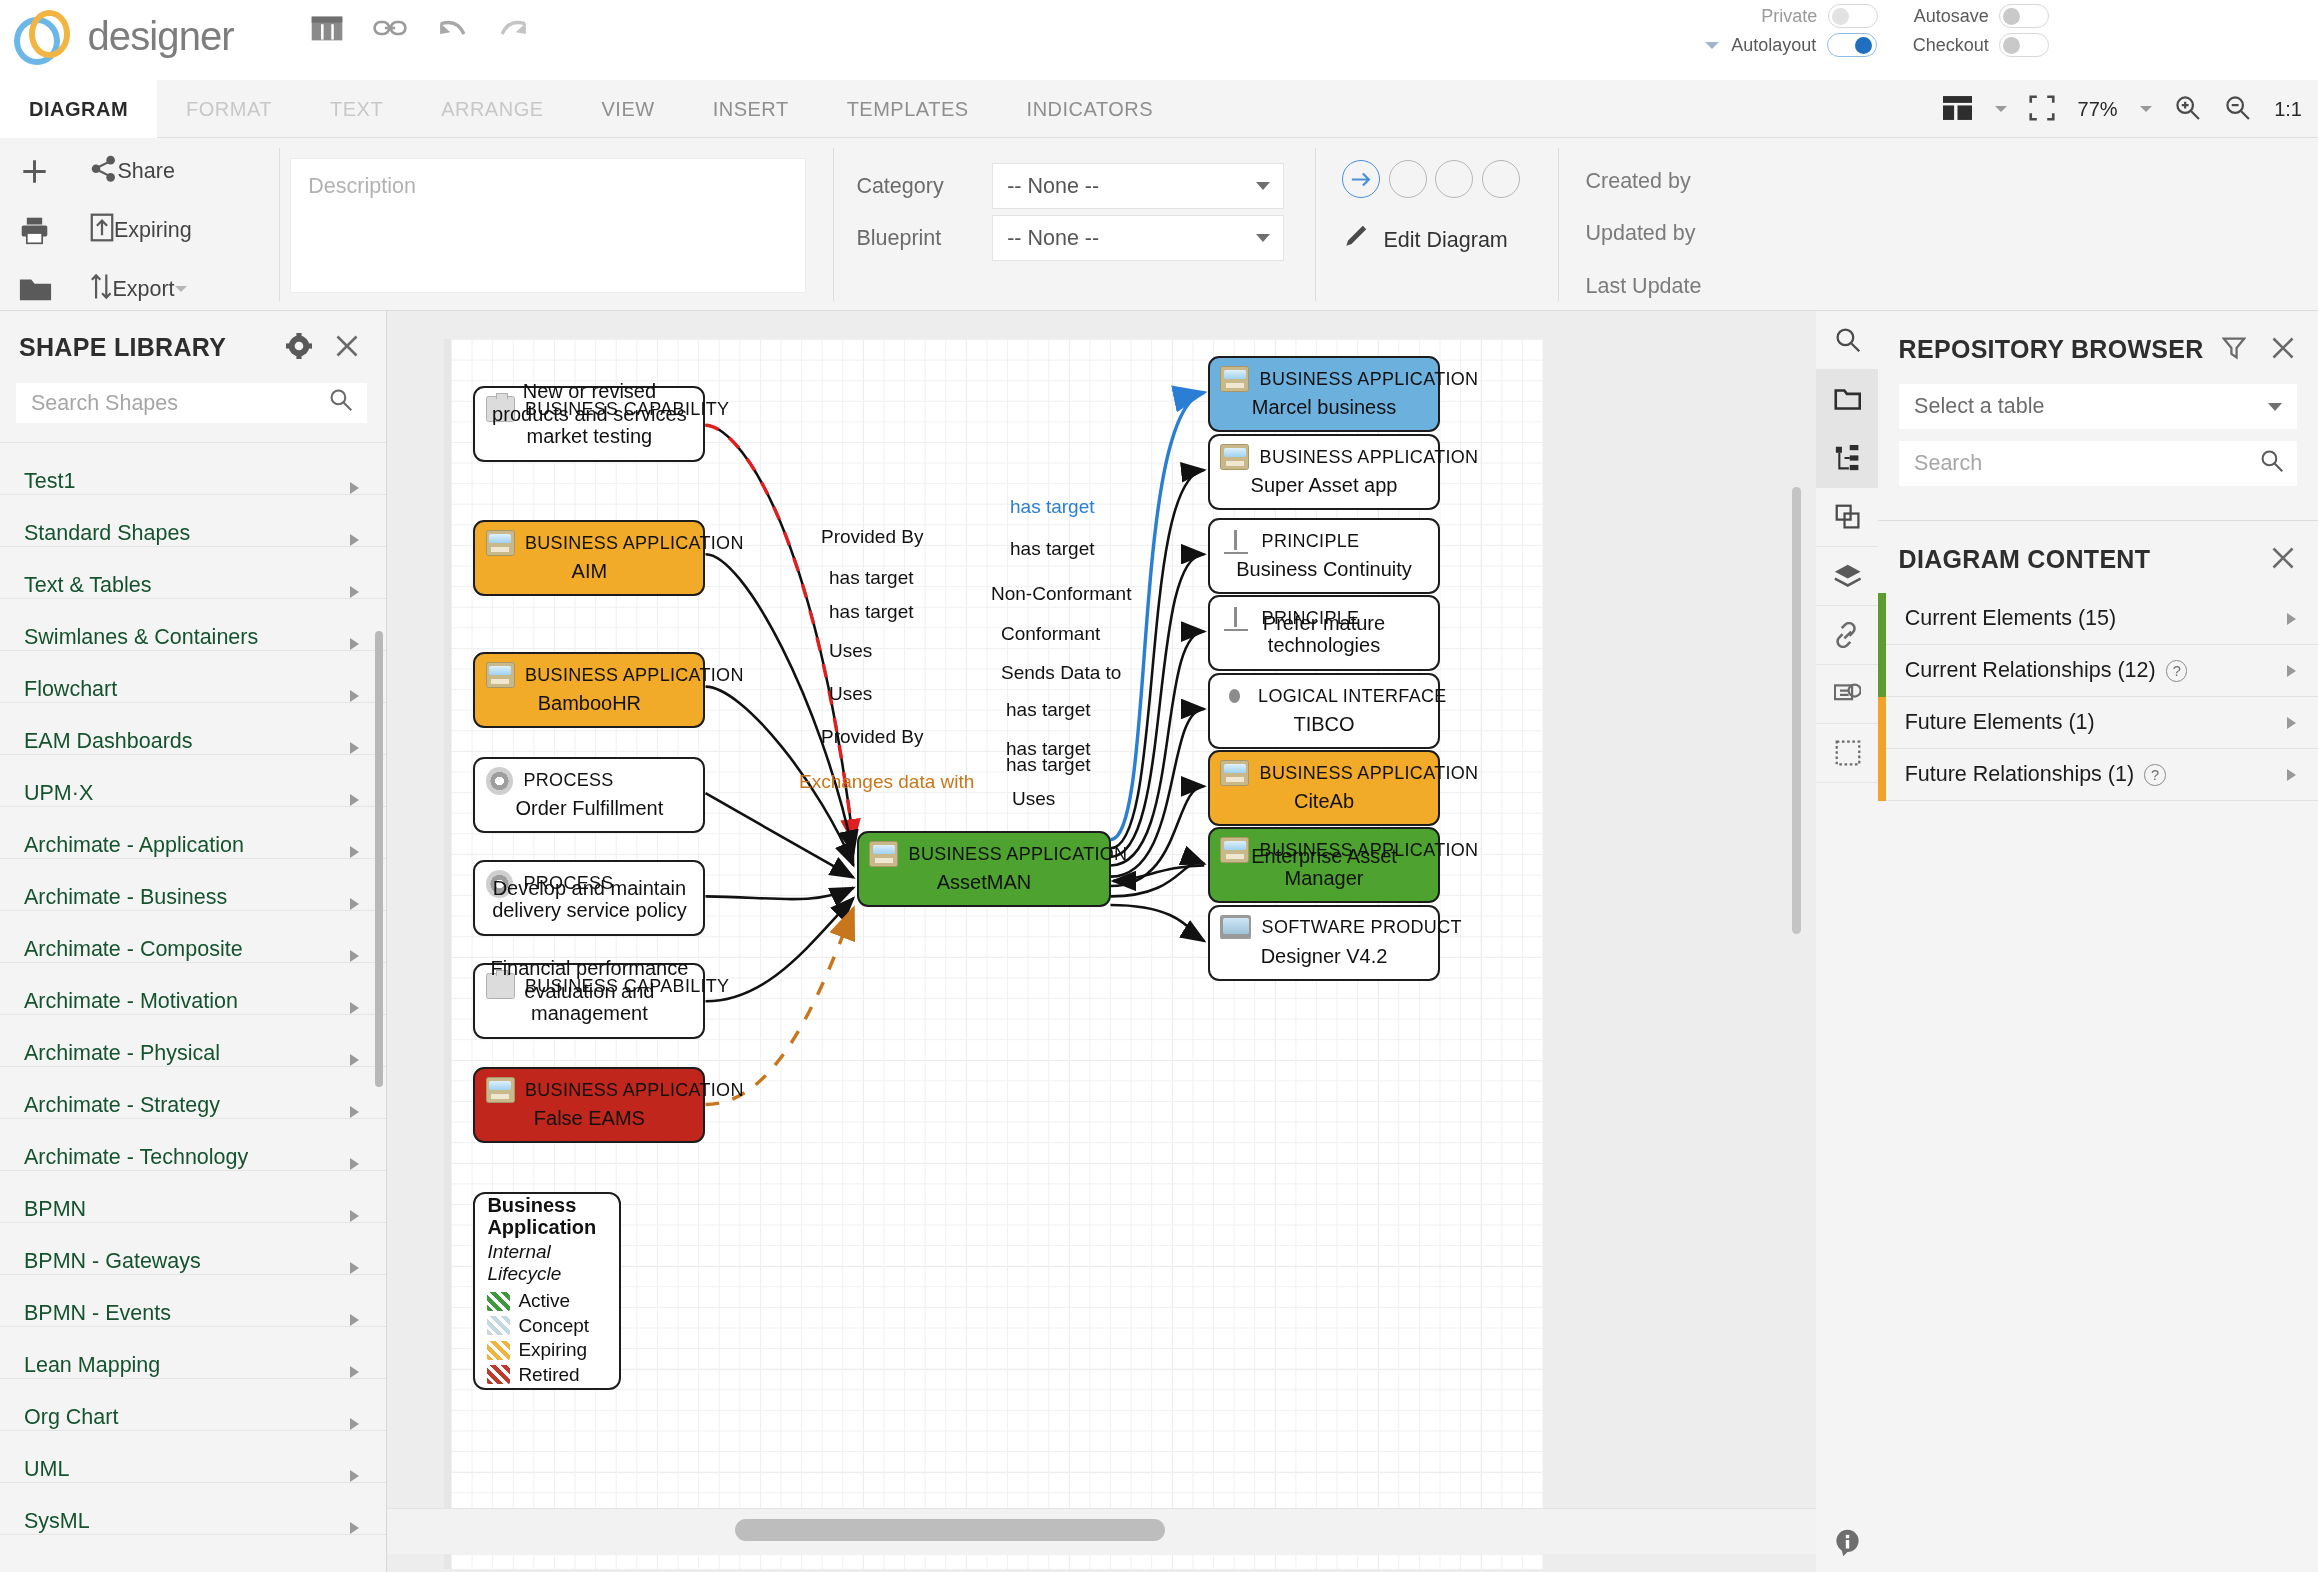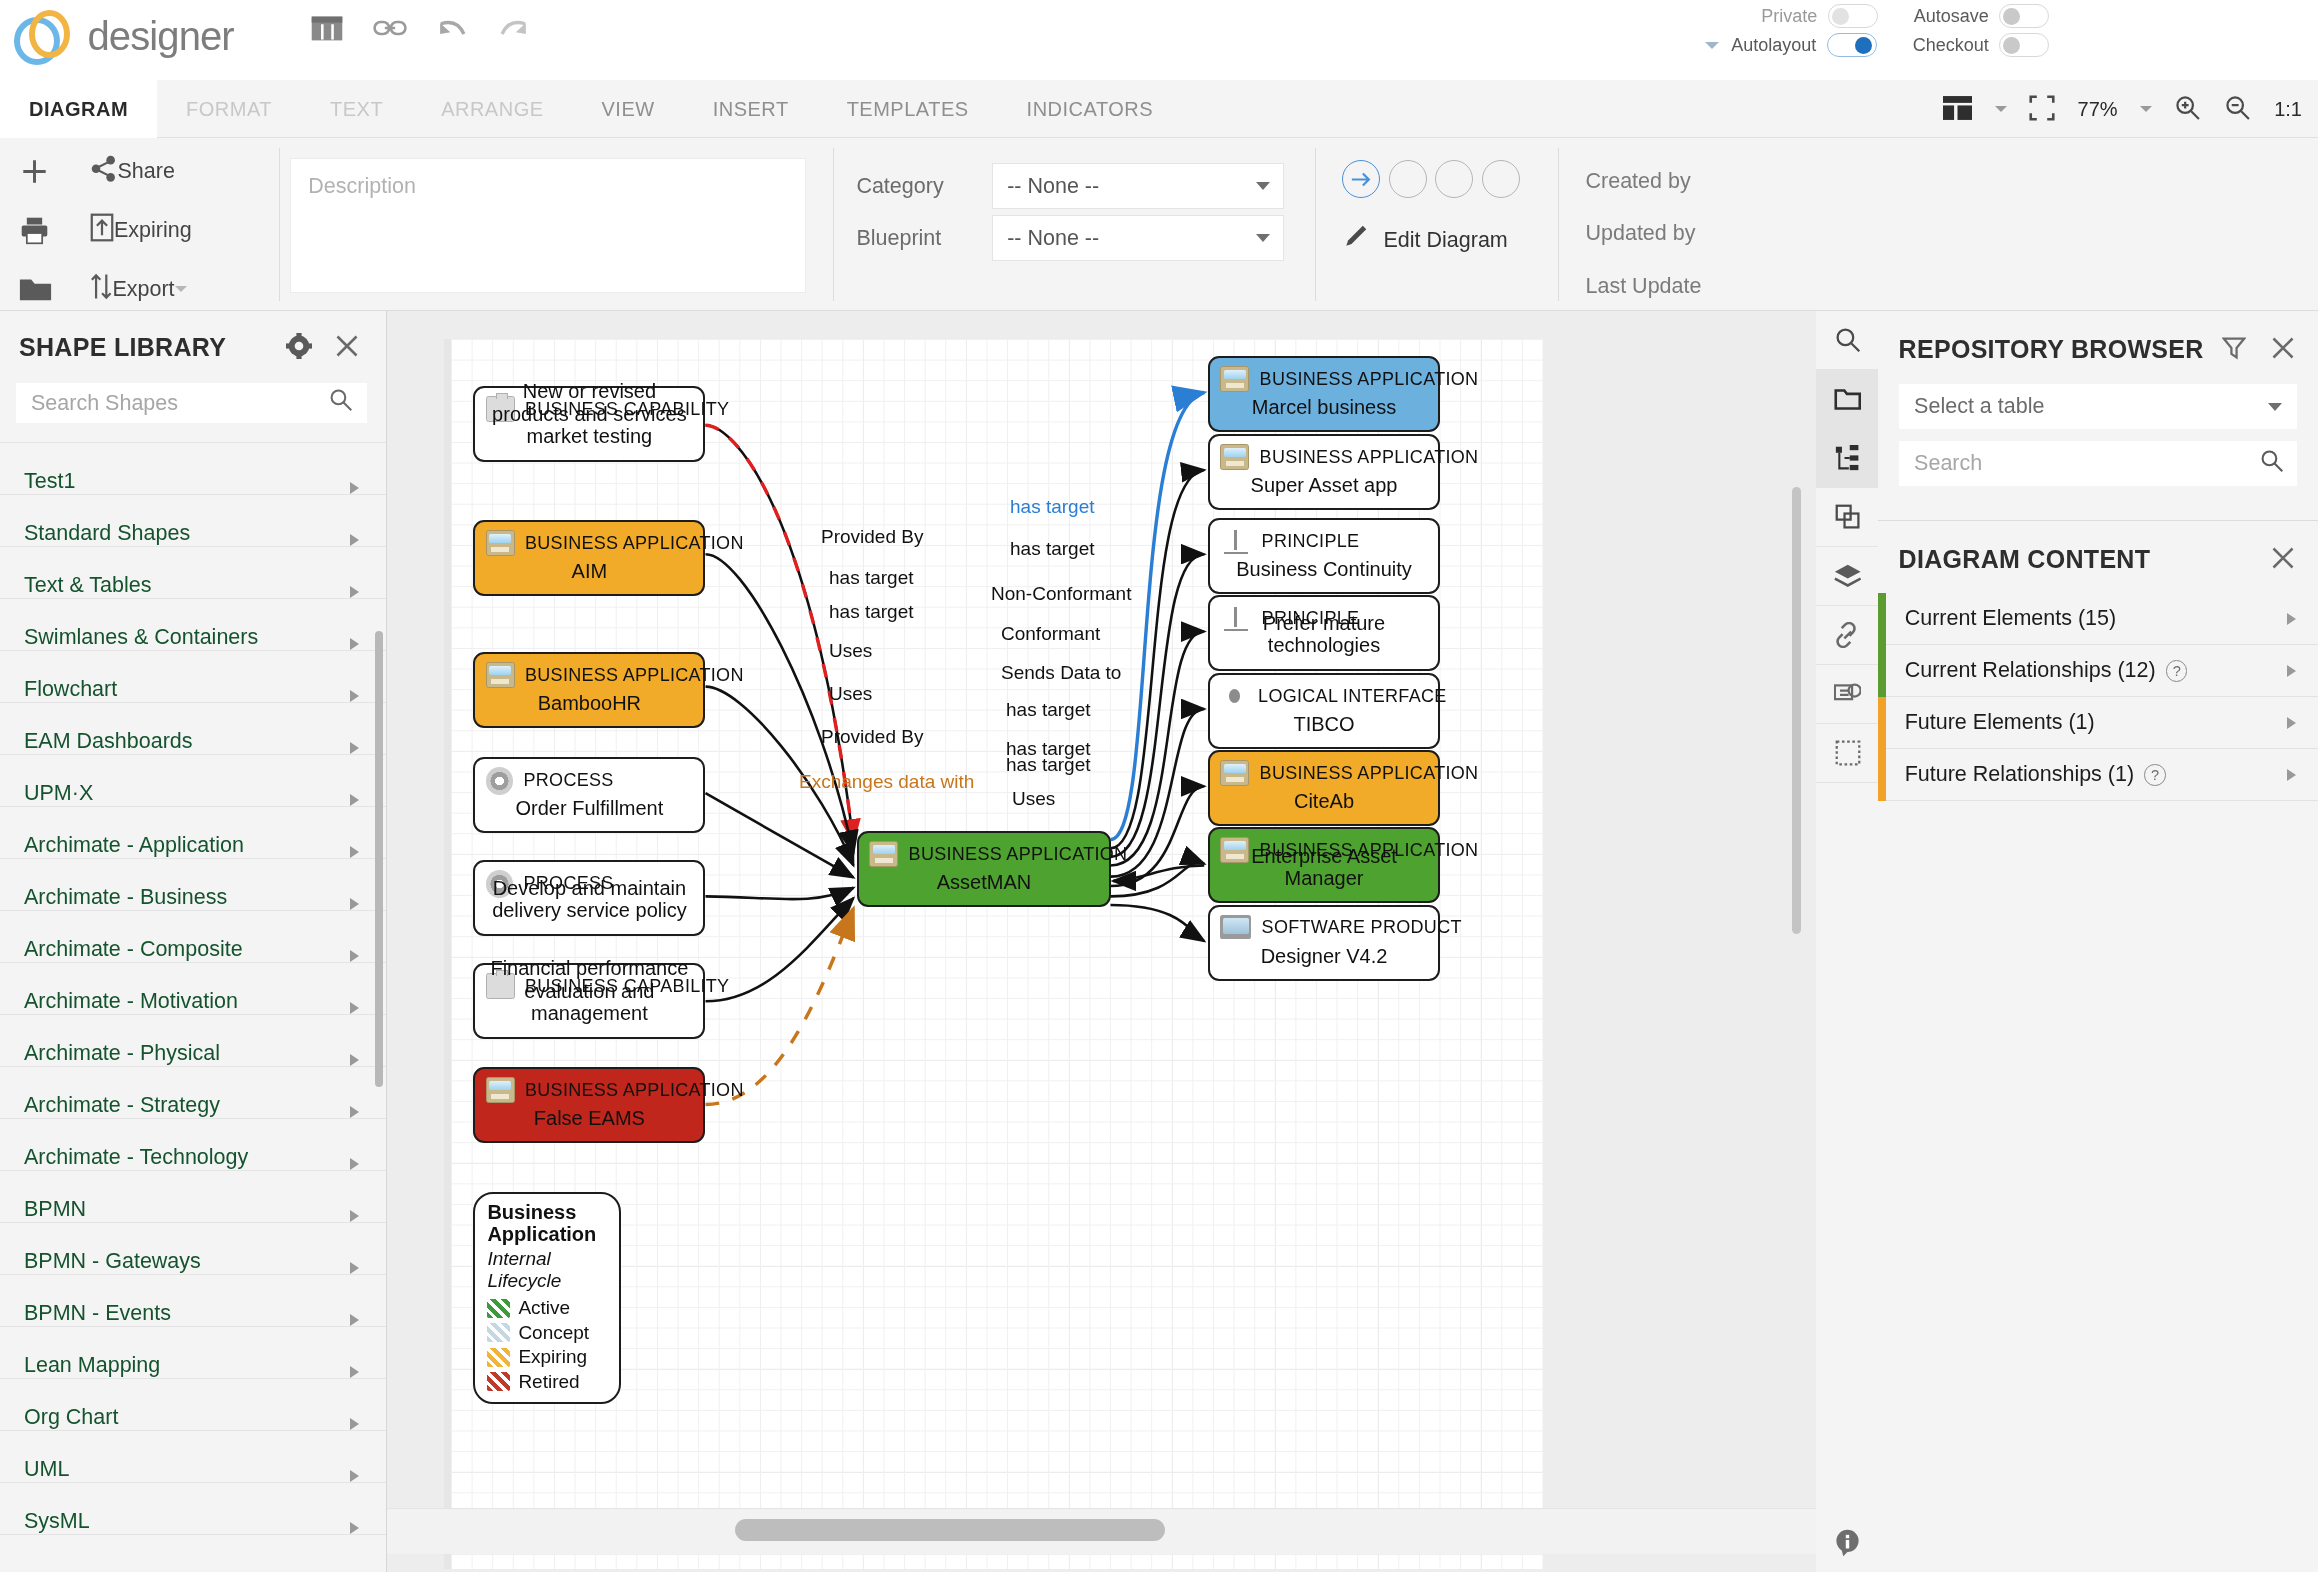--- a/index.html
+++ b/index.html
@@ -129,21 +129,21 @@
   .ic-prin { width:31px; height:26px; position:relative; flex:none; }
   .ic-prin:before { content:""; position:absolute; left:13.8px; top:1.7px; width:2.6px; height:20.6px; background:#8c8c8c;}
   .ic-prin:after { content:""; position:absolute; left:3.4px; bottom:0; width:24px; height:2.6px; background:#8c8c8c;}
   .ic-spider { width:27.5px; height:26px; position:relative; flex:none; }
   .ic-spider:before { content:""; position:absolute; left:8.6px; top:6px; width:11.2px; height:13.8px;
       border-radius:50%; background:#8c8c8c;}
   .ic-sw { width:31px; height:24px; position:relative; flex:none; background:#9a9a9a; border-radius:2.6px;}
   .ic-sw:after { content:""; position:absolute; left:2.6px; top:2.6px; right:2.6px; bottom:5.2px;
       background:linear-gradient(#cfe6f5,#9fc3d9); border-radius:1.7px;}
 
-  .legend { position:absolute; border:2.6px solid #1c1c1c; border-radius:20px; background:#fff; padding:7px 12px; }
+  .legend { position:absolute; border:2.6px solid #1c1c1c; border-radius:12px; background:#fff; padding:0 12px; }
   .legend .l-t { font-size:20px; font-weight:bold; color:#111; line-height:1.1; }
   .legend .l-s { font-size:19px; font-style:italic; color:#111; margin:3.4px 0 5.2px; }
   .legend .l-i { display:flex; align-items:center; gap:8.6px; font-size:19px; color:#111; margin-bottom:2.6px;}
   .swatch { width:22.4px; height:19px; border-radius:1.7px; }
   .sw-active { background:repeating-linear-gradient(45deg,#3c9a3c 0 4.3px,#ffffff 4.3px 7.7px);}
   .sw-concept{ background:repeating-linear-gradient(45deg,#c3d8e2 0 4.3px,#ffffff 4.3px 7.7px);}
   .sw-expiring{background:repeating-linear-gradient(45deg,#f0b43c 0 4.3px,#ffffff 4.3px 7.7px);}
   .sw-retired {background:repeating-linear-gradient(45deg,#c03a2b 0 4.3px,#ffffff 4.3px 7.7px);}
 
   .elabel { position:absolute; font-size:19px; color:#111; white-space:nowrap; }

